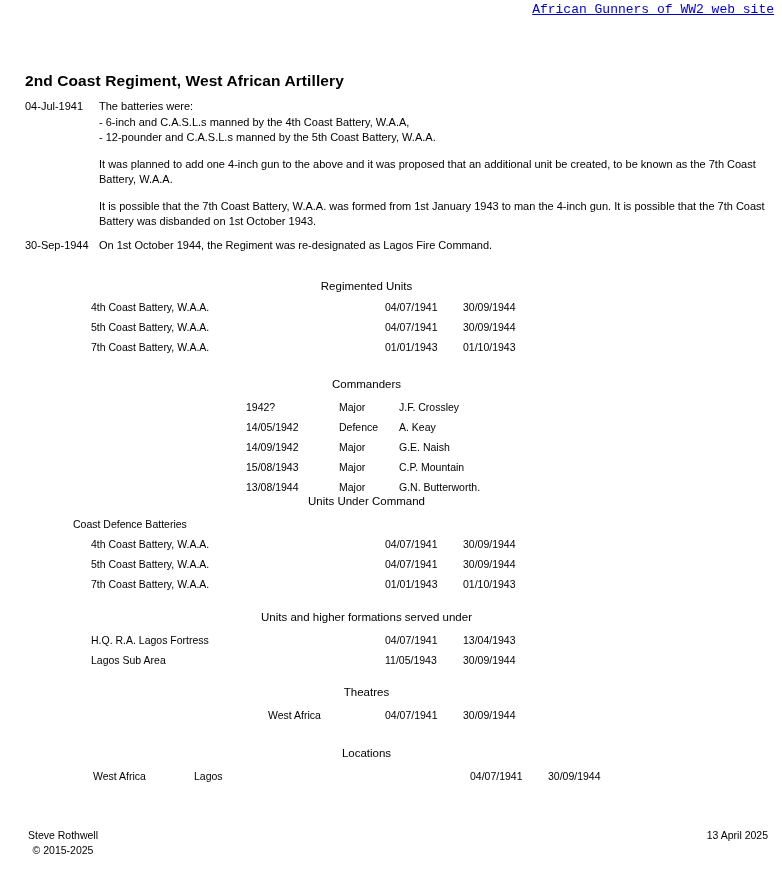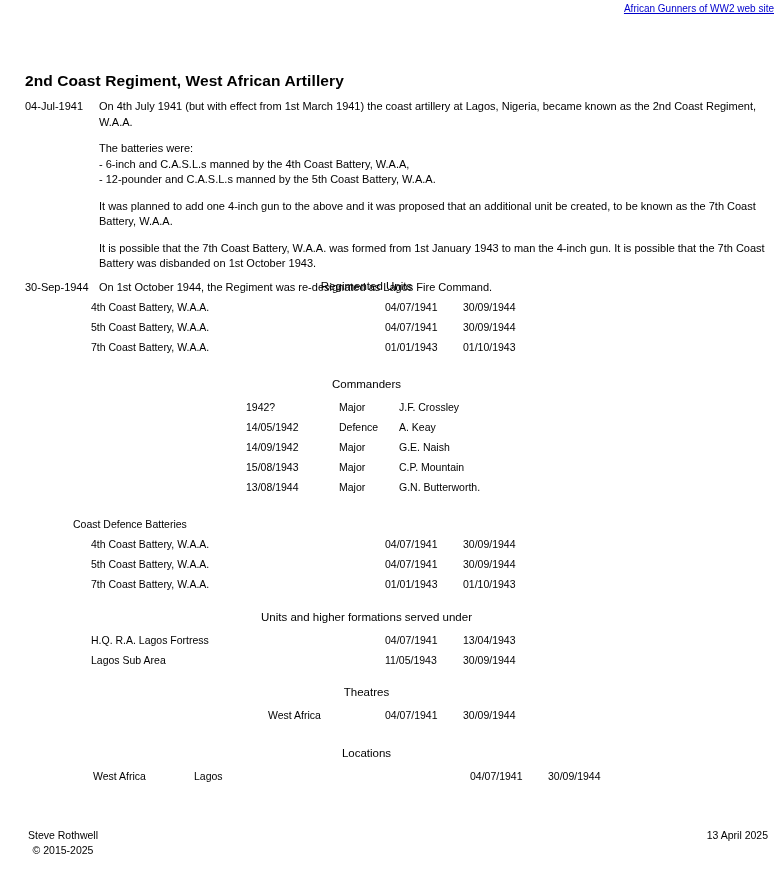--- a/index.html
+++ b/index.html
@@ -26,22 +26,22 @@
   
   .toplink-wrap {
     position: absolute;
     top: 2px;
     right: 8px;
     text-align: right;
   }
   a.toplink {
     color: #0000cc;
     text-decoration: underline;
-    font-size: 10px;
-    font-family: Liberation Sans, sans-serif;
+    font-size: 13px;
+    font-family: Liberation Mono, monospace;
   }
 
   
   .doc-title {
     position: absolute;
     top: 62px;
     left: 25px;
     font-size: 15.5px;
     font-weight: bold;
     letter-spacing: 0.1px;
@@ -165,21 +165,20 @@
     <a class="toplink" href="#">African Gunners of WW2 web site</a>
   </div>
 
   <h1 class="doc-title">2nd Coast Regiment, West African Artillery</h1>
 
   <div class="narrative">
 
     <div class="entry">
       <div class="when">04-Jul-1941</div>
       <div class="what">
-        <p>On 4th July 1941 (but with effect from 1st March 1941) the coast artillery at Lagos, Nigeria, became known as the 2nd Coast Regiment, W.A.A.</p>
         <p class="tight">The batteries were:</p>
         <p class="tight">- 6-inch and C.A.S.L.s manned by the 4th Coast Battery, W.A.A,</p>
         <p>- 12-pounder and C.A.S.L.s manned by the 5th Coast Battery, W.A.A.</p>
         <p>It was planned to add one 4-inch gun to the above and it was proposed that an additional unit be created, to be known as the 7th Coast Battery, W.A.A.</p>
         <p>It is possible that the 7th Coast Battery, W.A.A. was formed from 1st January 1943 to man the 4-inch gun.  It is possible that the 7th Coast Battery was disbanded on 1st October 1943.</p>
       </div>
     </div>
 
     <div class="entry entry-2">
       <div class="when">30-Sep-1944</div>
@@ -231,20 +230,21 @@
       <span class="cm-rank">Major</span>
       <span class="cm-name">C.P. Mountain</span>
     </div>
     <div class="row">
       <span class="cm-date">13/08/1944</span>
       <span class="cm-rank">Major</span>
       <span class="cm-name">G.N. Butterworth.</span>
     </div>
   </div>
 
+  <div class="section-heading" style="top:495px;">Units Under Command</div>
   <div class="rows" style="top:518px;">
     <div class="grouphdr">
       <span>Coast Defence Batteries</span>
     </div>
     <div class="row">
       <span class="c-name">4th Coast Battery, W.A.A.</span>
       <span class="c-from">04/07/1941</span>
       <span class="c-to">30/09/1944</span>
     </div>
     <div class="row">

